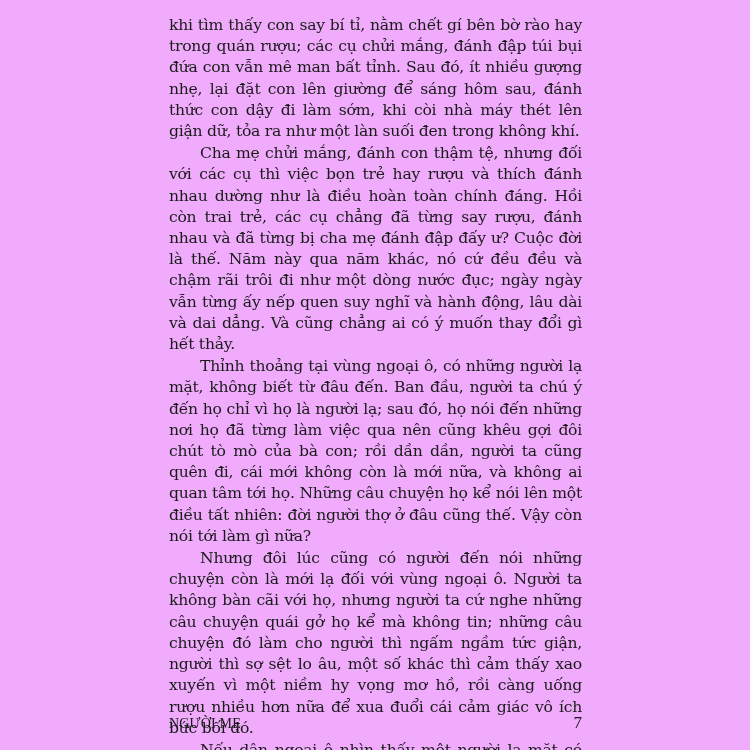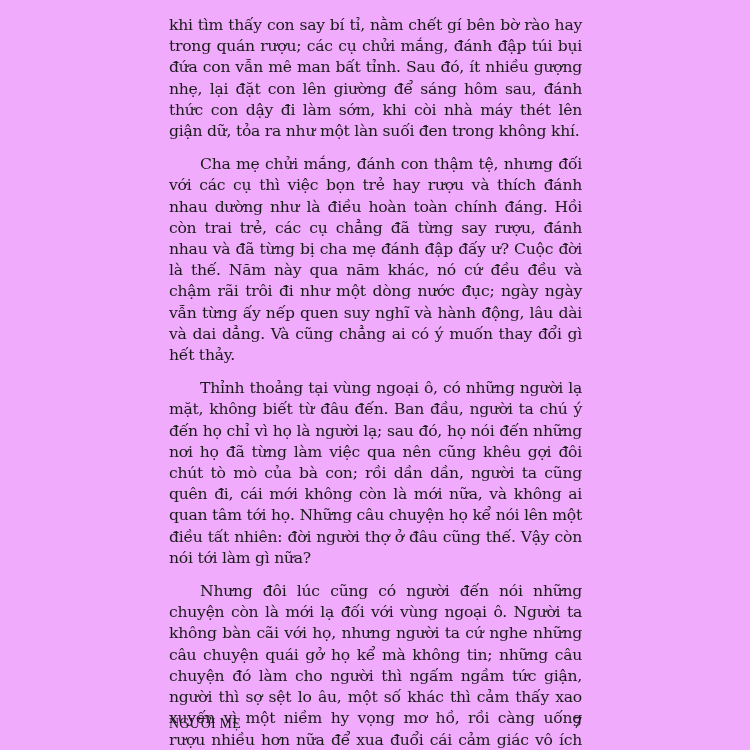--- a/index.html
+++ b/index.html
@@ -29,21 +29,21 @@
       line-height: 21.2px;
       color: #1a1a1a;
       text-align: justify;
       letter-spacing: -0.25px;
     }
     .text-column p {
       margin: 0;
       text-indent: 0;
     }
     .text-column p + p {
-      margin-top: 12px;
+      margin-top: 1px;
     }
     .text-column p.indent {
       text-indent: 31px;
     }
     .footer {
       position: absolute;
       left: 169px;
       top: 713px;
       width: 413px;
       font-family: "Liberation Serif", "DejaVu Serif", serif;

